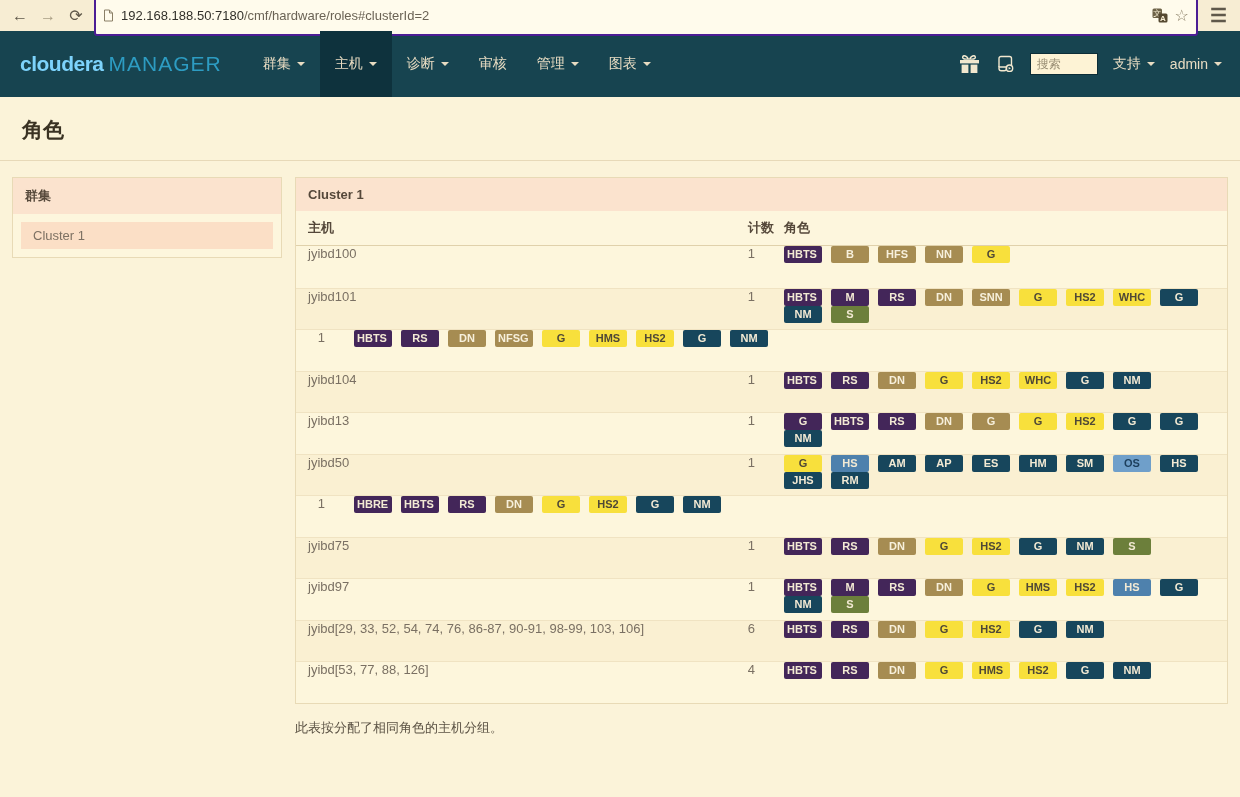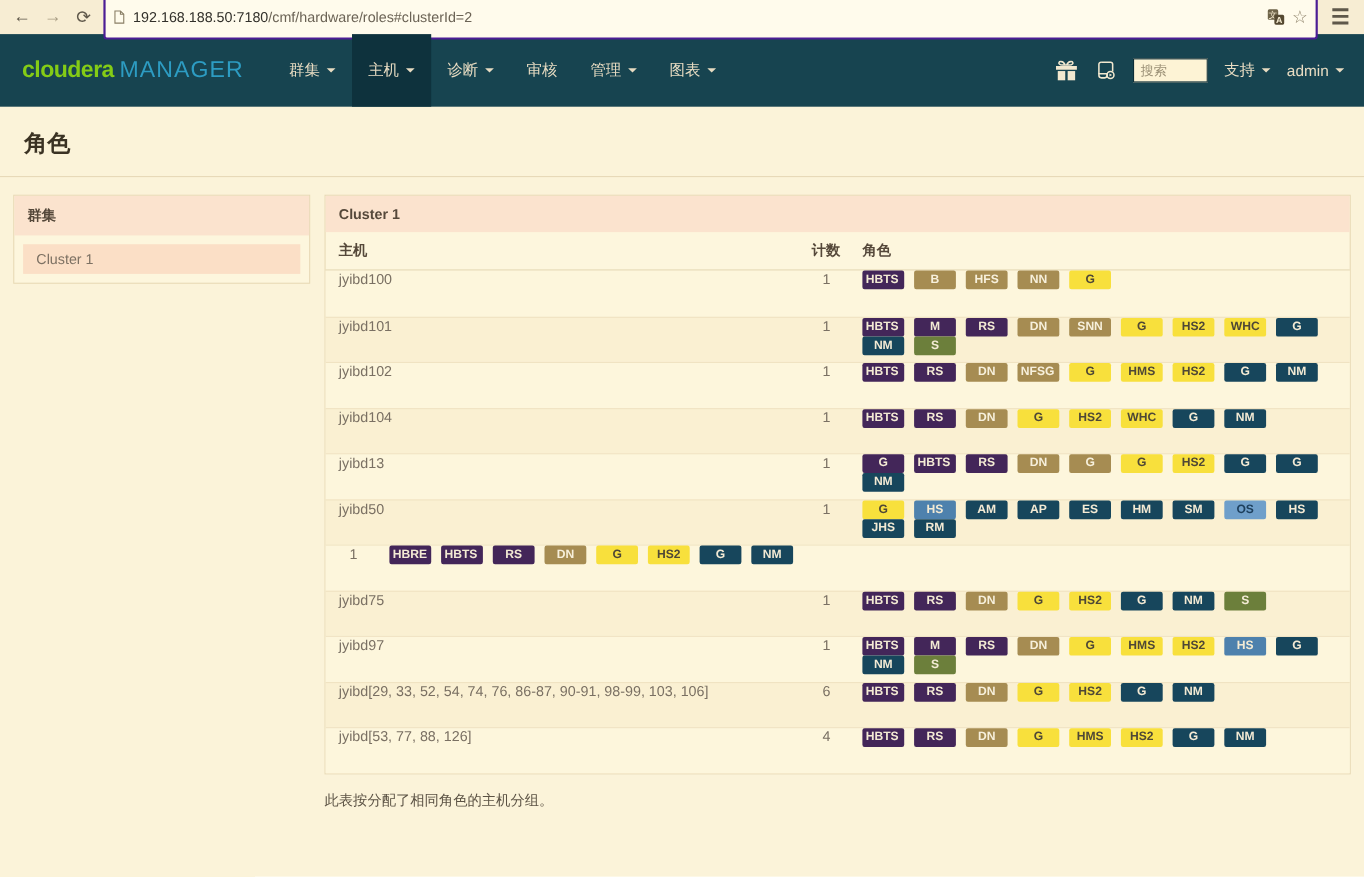--- a/index.html
+++ b/index.html
@@ -15,21 +15,21 @@
   .url-text { font-size:13px; color:#3a3429; white-space:nowrap; overflow:hidden; }
   .url-text .host { color:#32302a; }
   .url-text .path { color:#6b6355; }
   .url-spacer { flex:1; }
   .menu-btn { font-size:19px; font-weight:bold; color:#5f584a; letter-spacing:-1px; padding:0 4px; }
   .star { font-size:16px; color:#8a7f66; }
 
   
   .navbar { height:66px; background:#174450; display:flex; align-items:center; padding:0 0 0 20px; }
   .brand { font-size:21px; margin-right:26px; white-space:nowrap; }
-  .brand .b1 { color:#84cc16; font-weight:bold; letter-spacing:-0.5px; }
+  .brand .b1 { color:#7dd3fc; font-weight:bold; letter-spacing:-0.5px; }
   .brand .b2 { color:#2d9cc2; letter-spacing:1px; margin-left:5px; }
   .nav-items { display:flex; height:66px; }
   .nav-item { height:66px; display:flex; align-items:center; padding:0 15px; color:#e8dcc2; font-size:14px; cursor:pointer; }
   .nav-item.active { background:#0e323d; }
   .caret { display:inline-block; width:0; height:0; border-left:4px solid transparent; border-right:4px solid transparent; border-top:4px solid currentColor; margin-left:6px; }
   .nav-right { margin-left:auto; display:flex; align-items:center; gap:15px; padding-right:18px; color:#e8dcc2; }
   .nav-icon { display:flex; align-items:center; }
   .search-input { width:68px; height:22px; background:#fdf3d5; border:1px solid #0c2d37; font-size:12px; padding:2px 6px; color:#5c5442; font-family:"Liberation Sans", sans-serif; }
   .search-input::placeholder { color:#9a8f75; }
   .nav-link { font-size:14px; display:flex; align-items:center; cursor:pointer; }
@@ -43,21 +43,21 @@
   .panel { background:#fdf6dd; border:1px solid #e8dab6; }
   .panel-header { background:#fbe3ce; padding:9px 12px; font-weight:bold; color:#55483a; font-size:13px; }
 
   .sidebar-panel { position:absolute; left:12px; top:16px; width:270px; }
   .sidebar-body { padding:8px; }
   .sidebar-item { background:#fbdfc6; padding:6px 12px; font-size:13px; color:#7d7163; cursor:pointer; }
 
   .main-panel { margin-left:283px; width:933px; }
   .table-header { display:flex; padding:0 12px; height:35px; align-items:center; border-bottom:1px solid #e0d1ab; font-weight:bold; color:#55483a; font-size:13px; }
   .col-host { width:430px; }
-  .col-count { width:46px; }
+  .col-count { width:46px;text-align:center; }
   .col-roles { flex:1; }
   .table-row { display:flex; padding:0 12px; height:41.5px; align-items:flex-start; font-size:13px; color:#7a7063; border-top:1px solid #f0e3c2; background:#fdf6dc; }
   .table-row:first-child { border-top:none; }
   .table-row:nth-child(even) { background:#faf0d2; }
   .count-val { text-align:right; padding-right:29px; }
   .badge { display:inline-block; width:38px; height:17px; line-height:17px; border-radius:2px; font-size:11px; font-weight:bold; text-align:center; margin-right:9px; overflow:hidden; white-space:nowrap; vertical-align:middle; cursor:pointer; }
   .badge.clip { text-align:left; padding-left:3px; }
 
   .footnote { margin:15px 0 0 283px; font-size:13px; color:#5b5244; }
 </style>
@@ -177,21 +177,20 @@
             <span class="col-host">jyibd100</span>
             <span class="col-count count-val">1</span>
             <span class="col-roles"><span class="badge clip" style="background: rgb(67, 38, 89); color: rgb(243, 234, 212);">HBTS</span><span class="badge" style="background: rgb(166, 140, 82); color: rgb(247, 240, 220);">B</span><span class="badge" style="background: rgb(166, 140, 82); color: rgb(247, 240, 220);">HFS</span><span class="badge" style="background: rgb(166, 140, 82); color: rgb(247, 240, 220);">NN</span><span class="badge" style="background: rgb(248, 224, 60); color: rgb(79, 72, 54);">G</span></span>
           </div>
           <div class="table-row">
             <span class="col-host">jyibd101</span>
             <span class="col-count count-val">1</span>
             <span class="col-roles"><span class="badge clip" style="background: rgb(67, 38, 89); color: rgb(243, 234, 212);">HBTS</span><span class="badge" style="background: rgb(67, 38, 89); color: rgb(243, 234, 212);">M</span><span class="badge" style="background: rgb(67, 38, 89); color: rgb(243, 234, 212);">RS</span><span class="badge" style="background: rgb(166, 140, 82); color: rgb(247, 240, 220);">DN</span><span class="badge" style="background: rgb(166, 140, 82); color: rgb(247, 240, 220);">SNN</span><span class="badge" style="background: rgb(248, 224, 60); color: rgb(79, 72, 54);">G</span><span class="badge" style="background: rgb(248, 224, 60); color: rgb(79, 72, 54);">HS2</span><span class="badge" style="background: rgb(248, 224, 60); color: rgb(79, 72, 54);">WHC</span><span class="badge" style="background: rgb(23, 70, 92); color: rgb(243, 234, 212);">G</span><span class="badge" style="background: rgb(23, 70, 92); color: rgb(243, 234, 212);">NM</span><span class="badge" style="background: rgb(108, 127, 59); color: rgb(243, 234, 212);">S</span></span>
           </div>
           <div class="table-row">
-            <span class="col-host">jyibd102</span>
             <span class="col-count count-val">1</span>
             <span class="col-roles"><span class="badge clip" style="background: rgb(67, 38, 89); color: rgb(243, 234, 212);">HBTS</span><span class="badge" style="background: rgb(67, 38, 89); color: rgb(243, 234, 212);">RS</span><span class="badge" style="background: rgb(166, 140, 82); color: rgb(247, 240, 220);">DN</span><span class="badge clip" style="background: rgb(166, 140, 82); color: rgb(247, 240, 220);">NFSG</span><span class="badge" style="background: rgb(248, 224, 60); color: rgb(79, 72, 54);">G</span><span class="badge" style="background: rgb(248, 224, 60); color: rgb(79, 72, 54);">HMS</span><span class="badge" style="background: rgb(248, 224, 60); color: rgb(79, 72, 54);">HS2</span><span class="badge" style="background: rgb(23, 70, 92); color: rgb(243, 234, 212);">G</span><span class="badge" style="background: rgb(23, 70, 92); color: rgb(243, 234, 212);">NM</span></span>
           </div>
           <div class="table-row">
             <span class="col-host">jyibd104</span>
             <span class="col-count count-val">1</span>
             <span class="col-roles"><span class="badge clip" style="background: rgb(67, 38, 89); color: rgb(243, 234, 212);">HBTS</span><span class="badge" style="background: rgb(67, 38, 89); color: rgb(243, 234, 212);">RS</span><span class="badge" style="background: rgb(166, 140, 82); color: rgb(247, 240, 220);">DN</span><span class="badge" style="background: rgb(248, 224, 60); color: rgb(79, 72, 54);">G</span><span class="badge" style="background: rgb(248, 224, 60); color: rgb(79, 72, 54);">HS2</span><span class="badge" style="background: rgb(248, 224, 60); color: rgb(79, 72, 54);">WHC</span><span class="badge" style="background: rgb(23, 70, 92); color: rgb(243, 234, 212);">G</span><span class="badge" style="background: rgb(23, 70, 92); color: rgb(243, 234, 212);">NM</span></span>
           </div>
           <div class="table-row">
             <span class="col-host">jyibd13</span>

